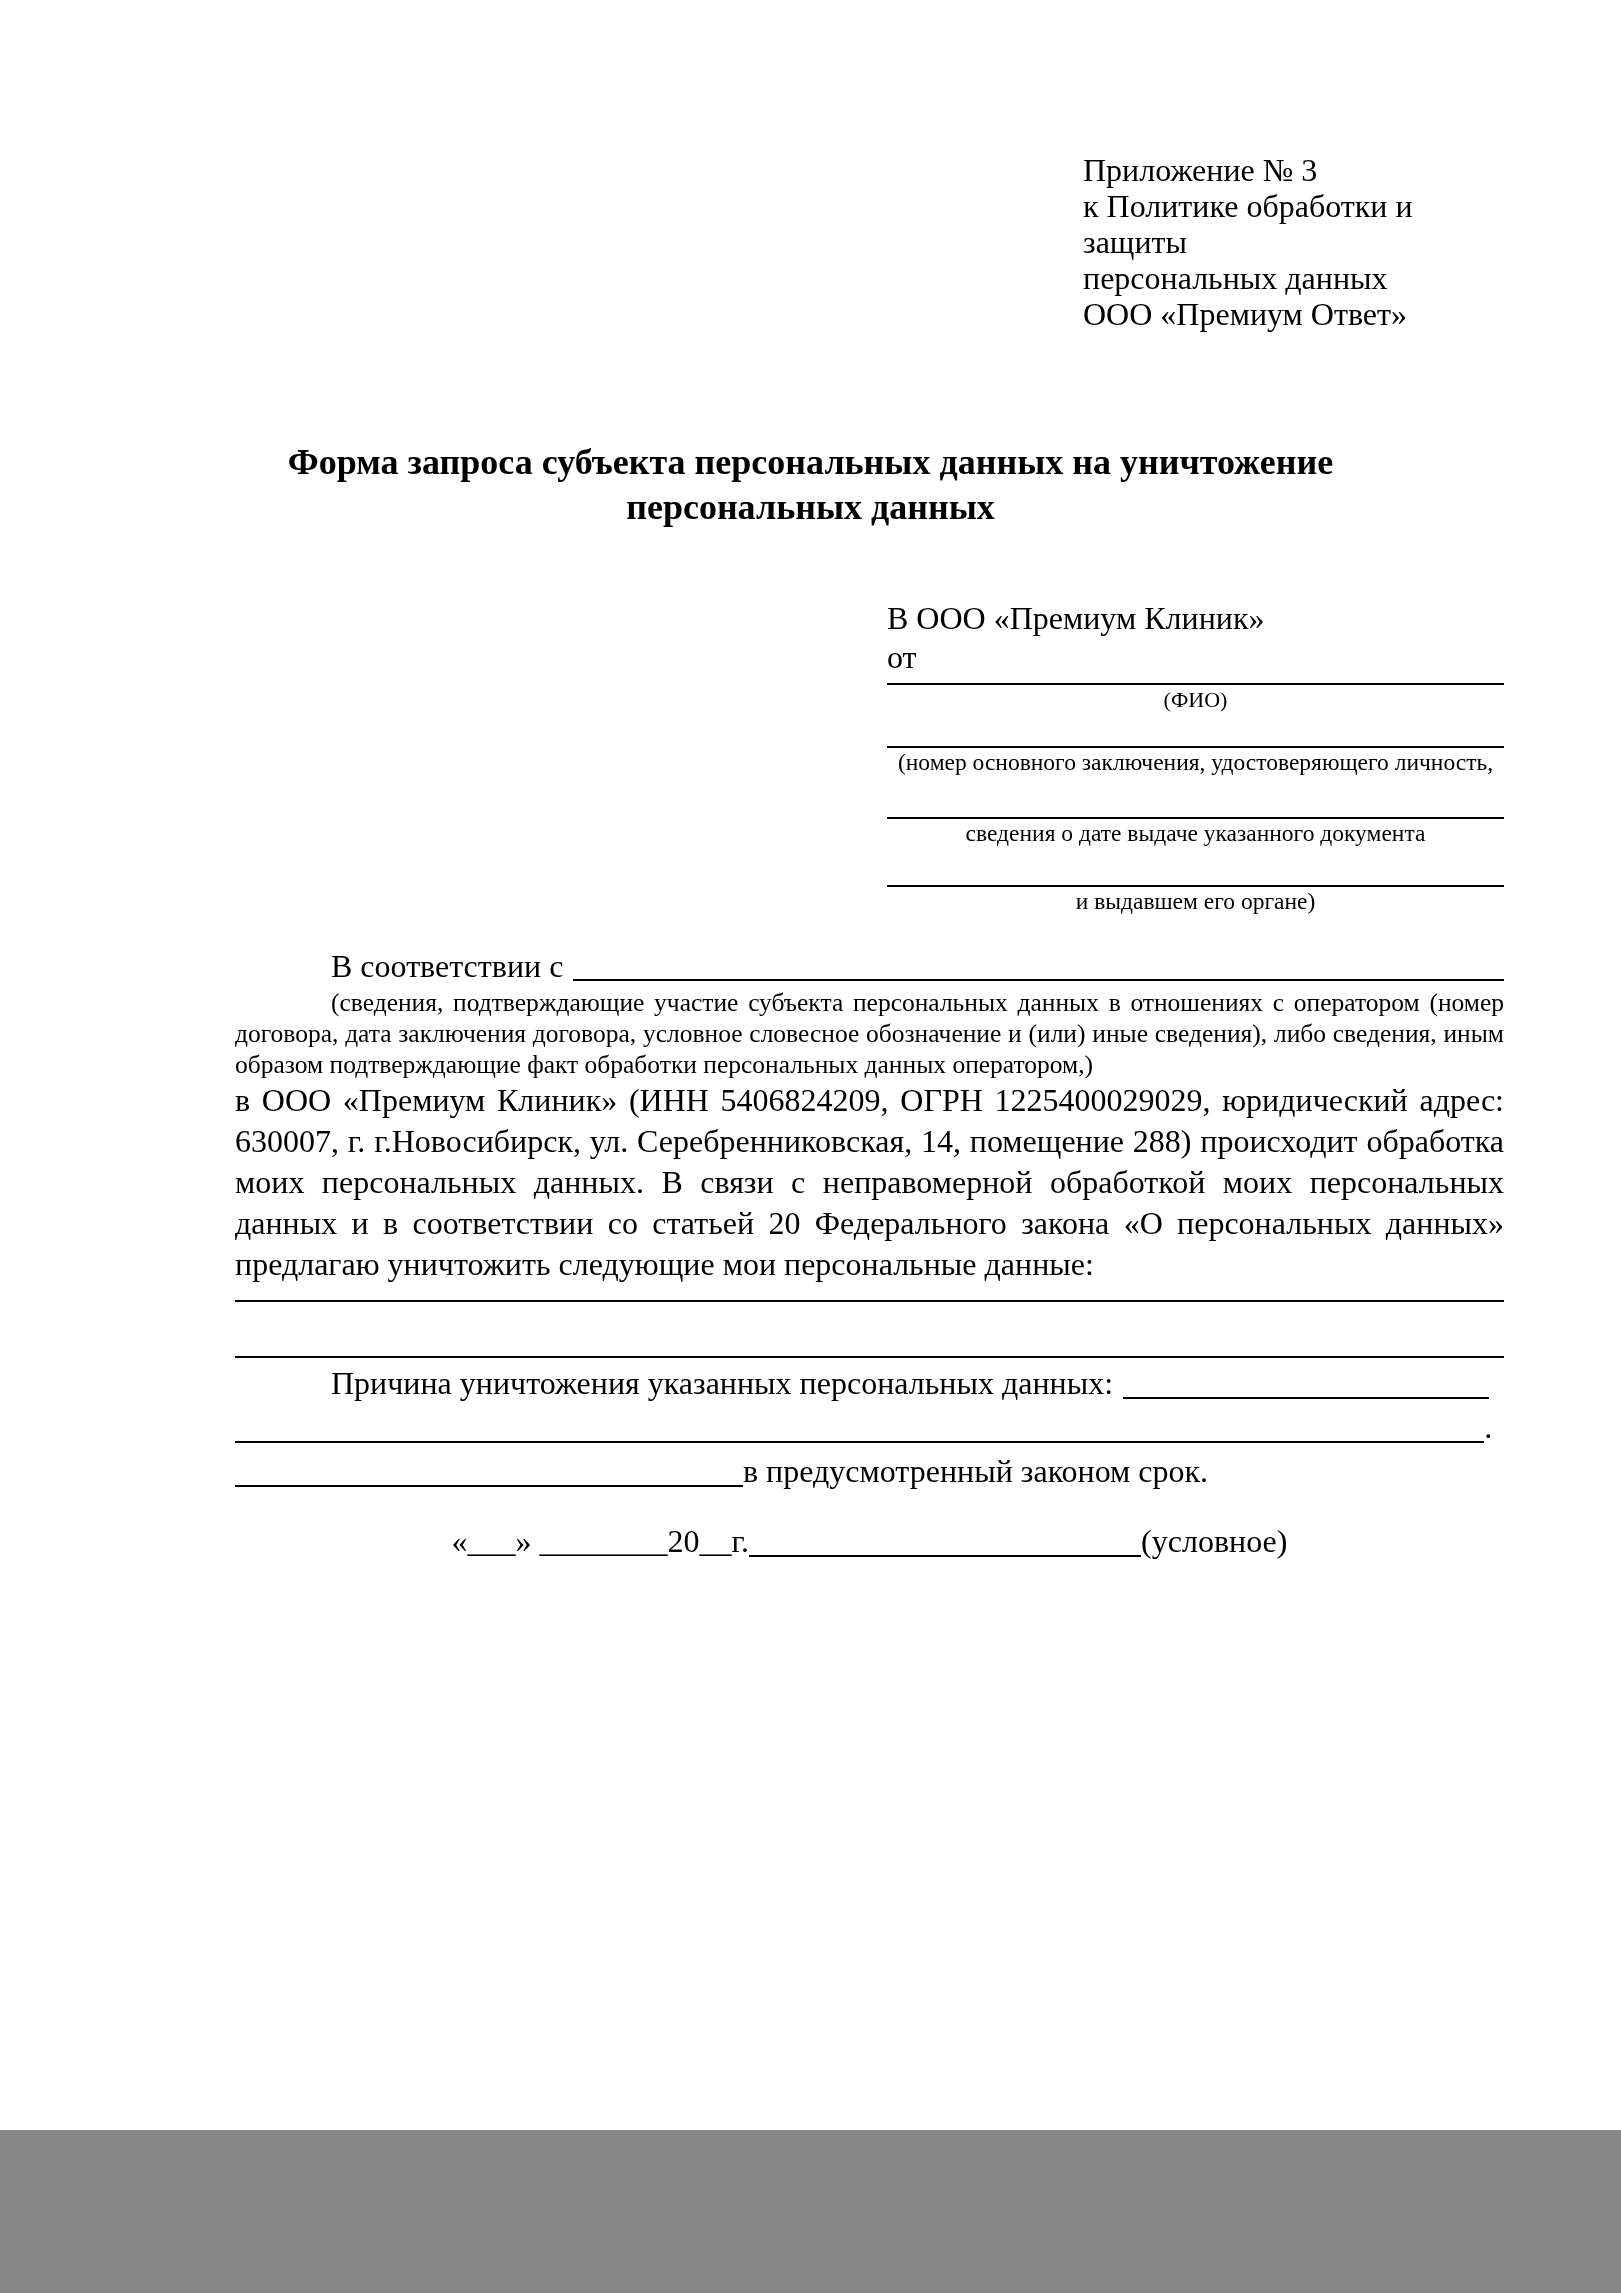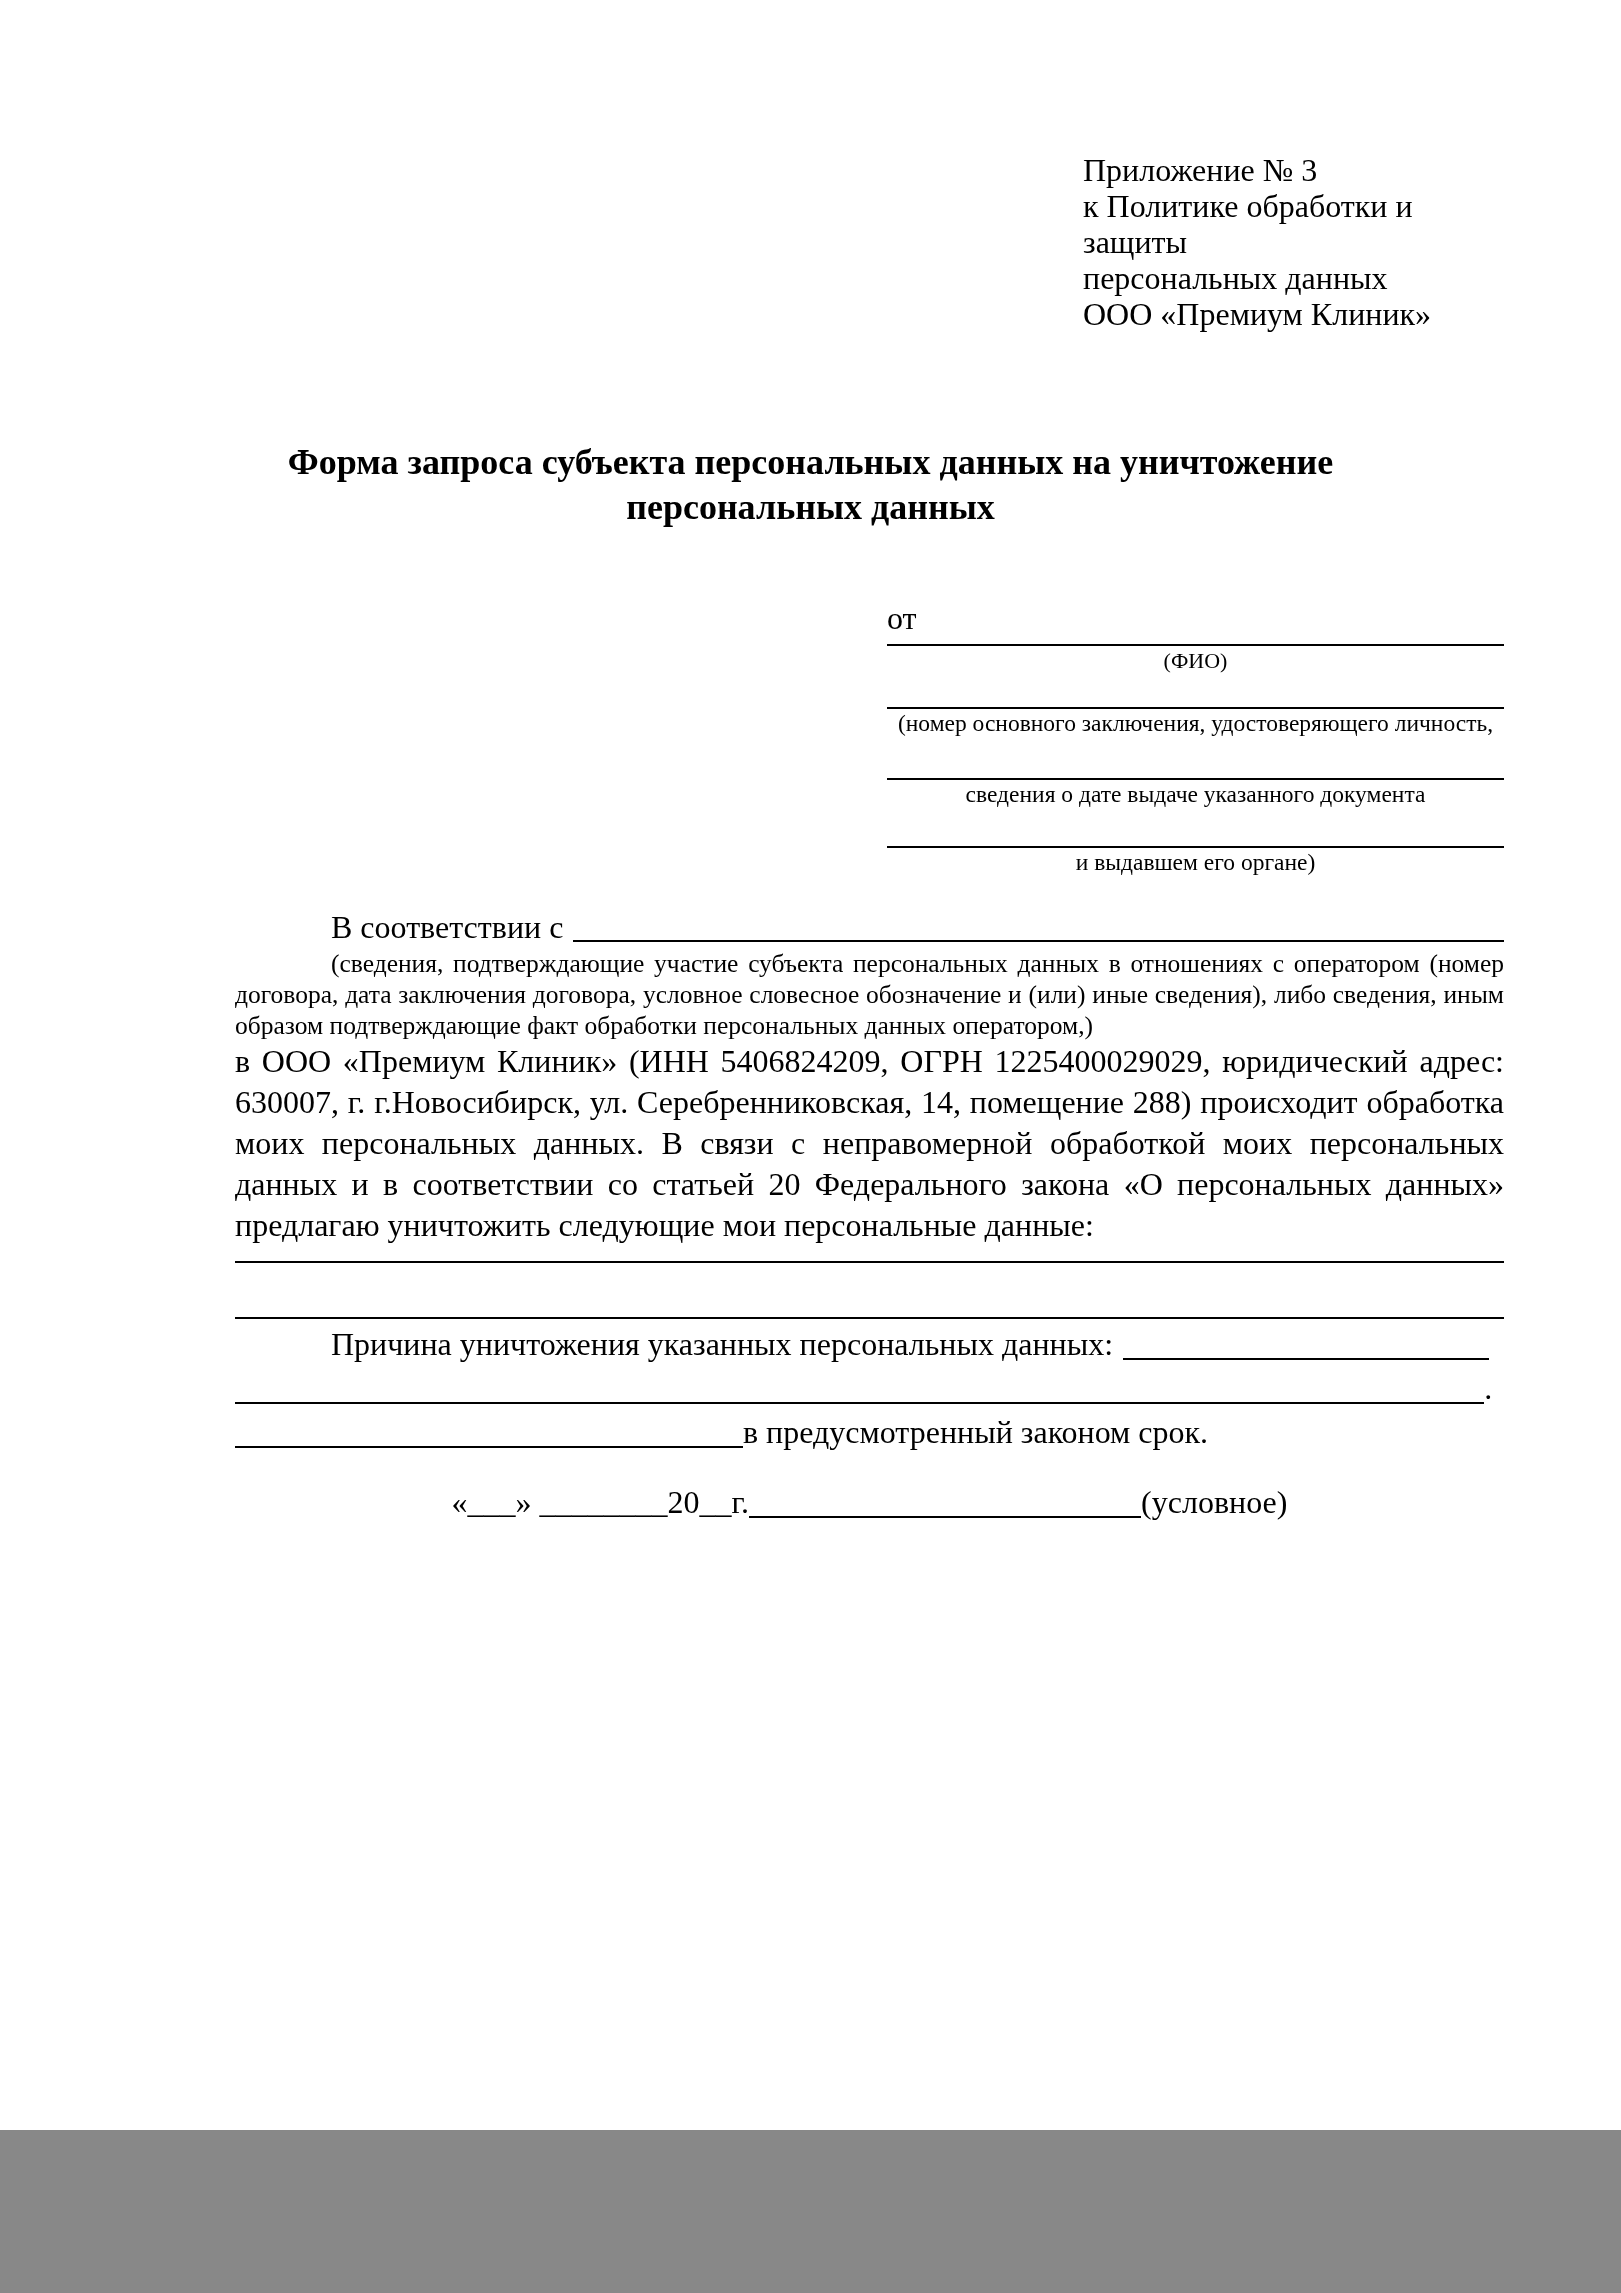--- a/index.html
+++ b/index.html
@@ -48,28 +48,29 @@
 </style>
 </head>
 <body>
 
 <div class="page">
 
   <div class="appendix">
     <div>Приложение № 3</div>
     <div>к Политике обработки и защиты</div>
     <div>персональных данных</div>
-    <div>ООО «Премиум Клиник»</div>
+    <div>ООО «Премиум Ответ»</div>
   </div>
 
   <div class="title-wrap">
     <div class="title">Форма запроса субъекта персональных данных на уничтожение персональных данных</div>
   </div>
 
   <div class="addressee">
+    <div>В ООО «Премиум Клиник»</div>
     <div>от</div>
     <div class="fill-line fl-1"></div>
     <div class="caption cap-fio">(ФИО)</div>
     <div class="fill-line fl-2"></div>
     <div class="caption">(номер основного заключения, удостоверяющего личность,</div>
     <div class="fill-line fl-3"></div>
     <div class="caption">сведения о дате выдаче указанного документа</div>
     <div class="fill-line fl-4"></div>
     <div class="caption">и выдавшем его органе)</div>
   </div>

